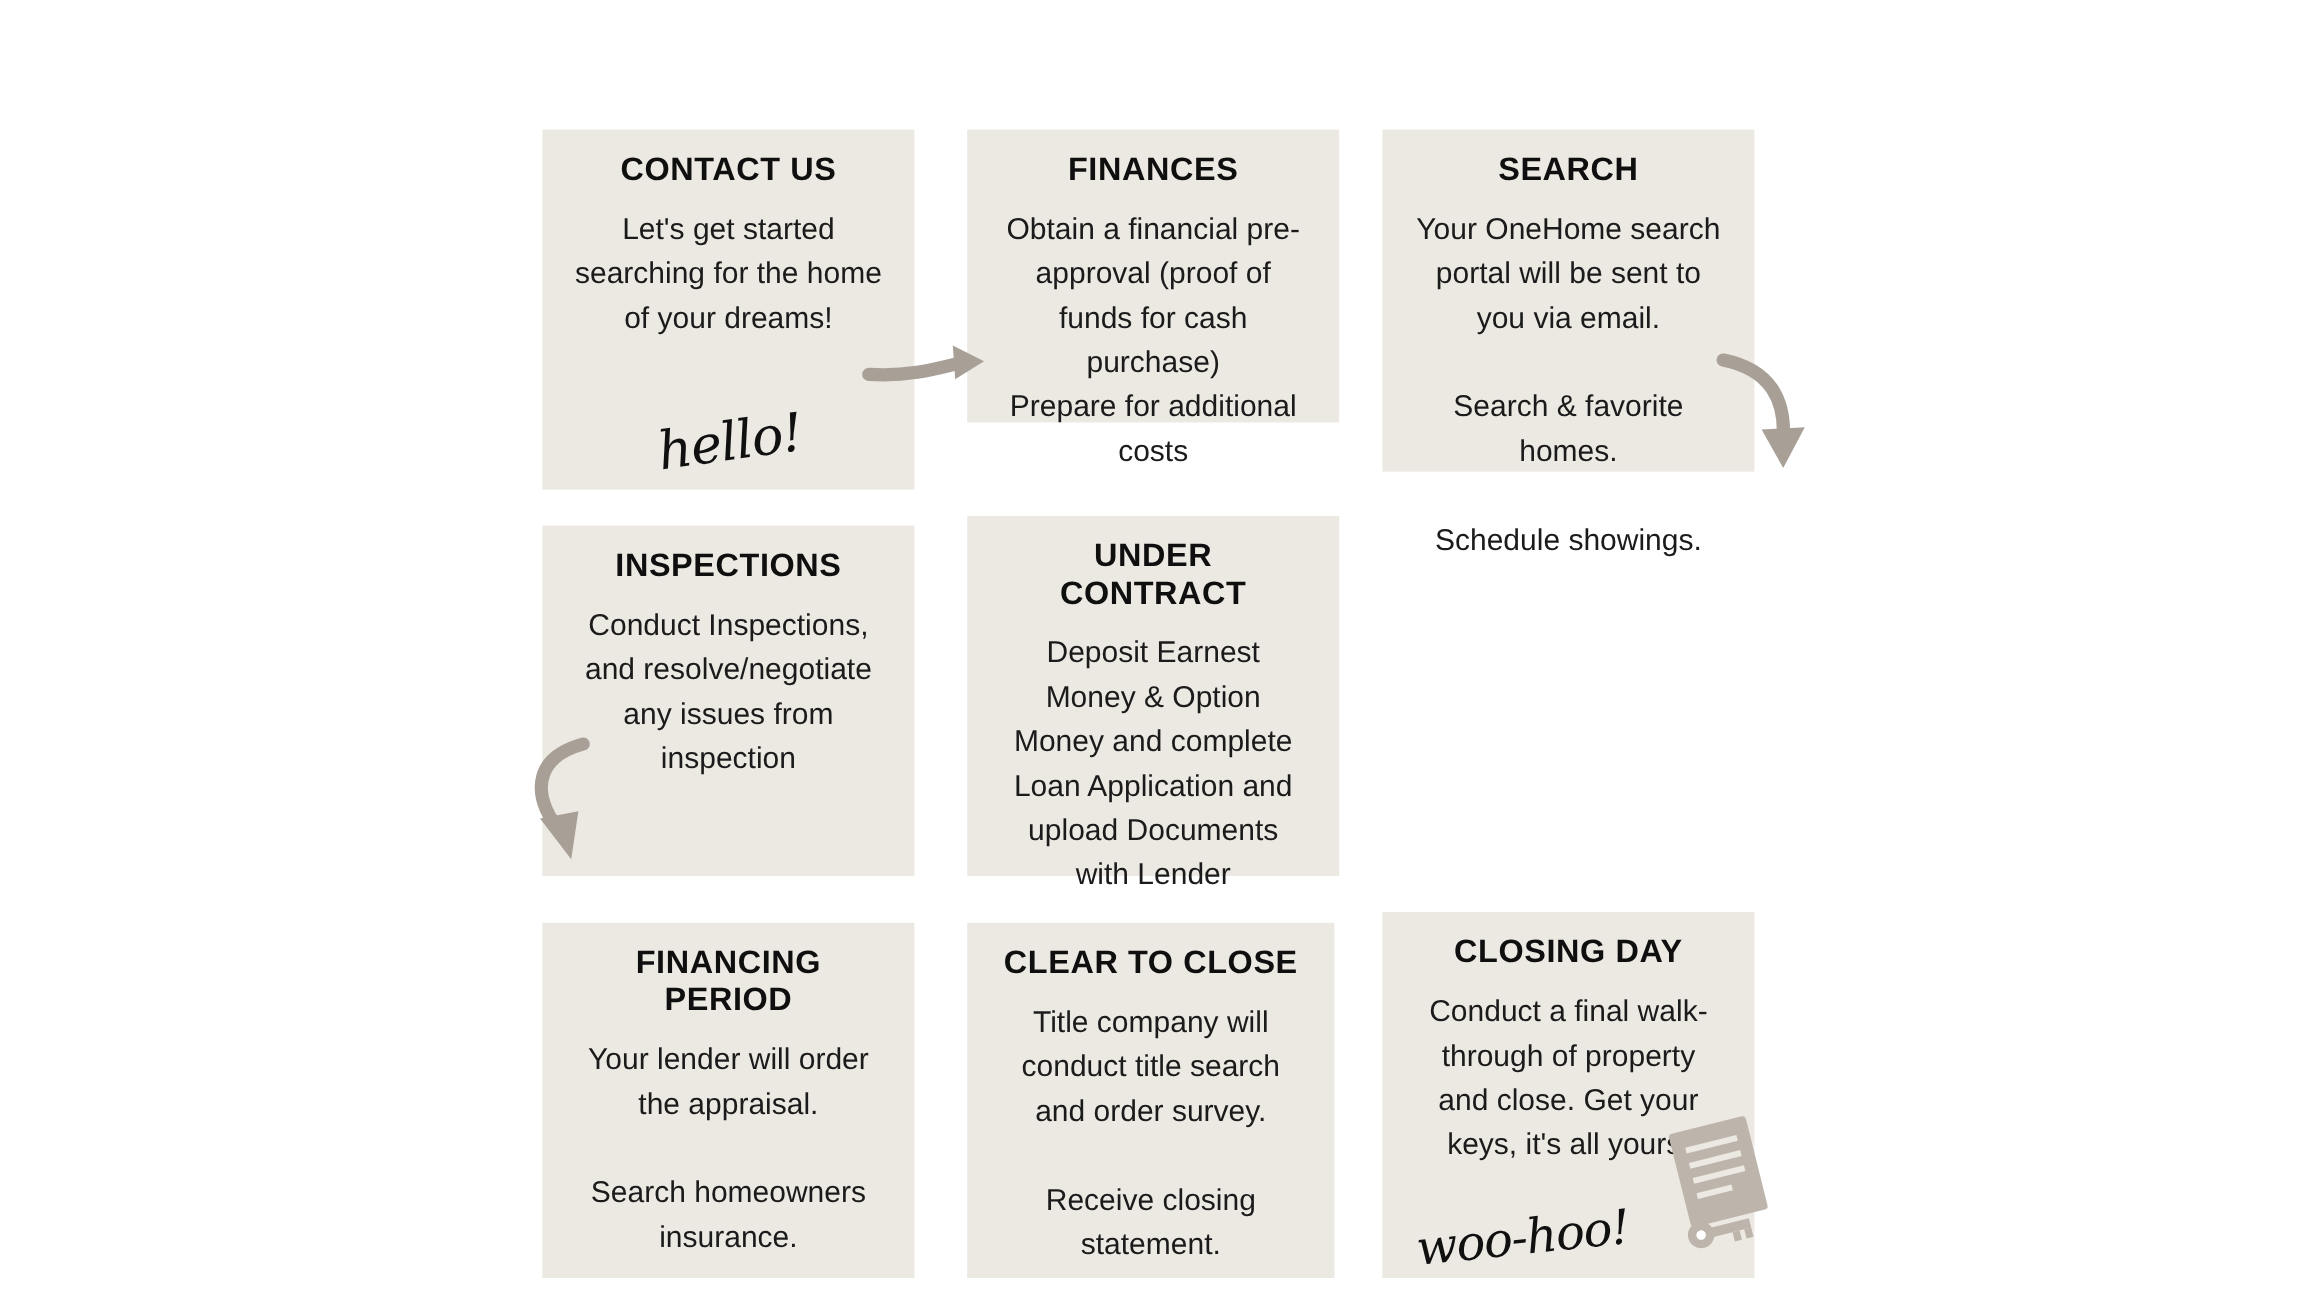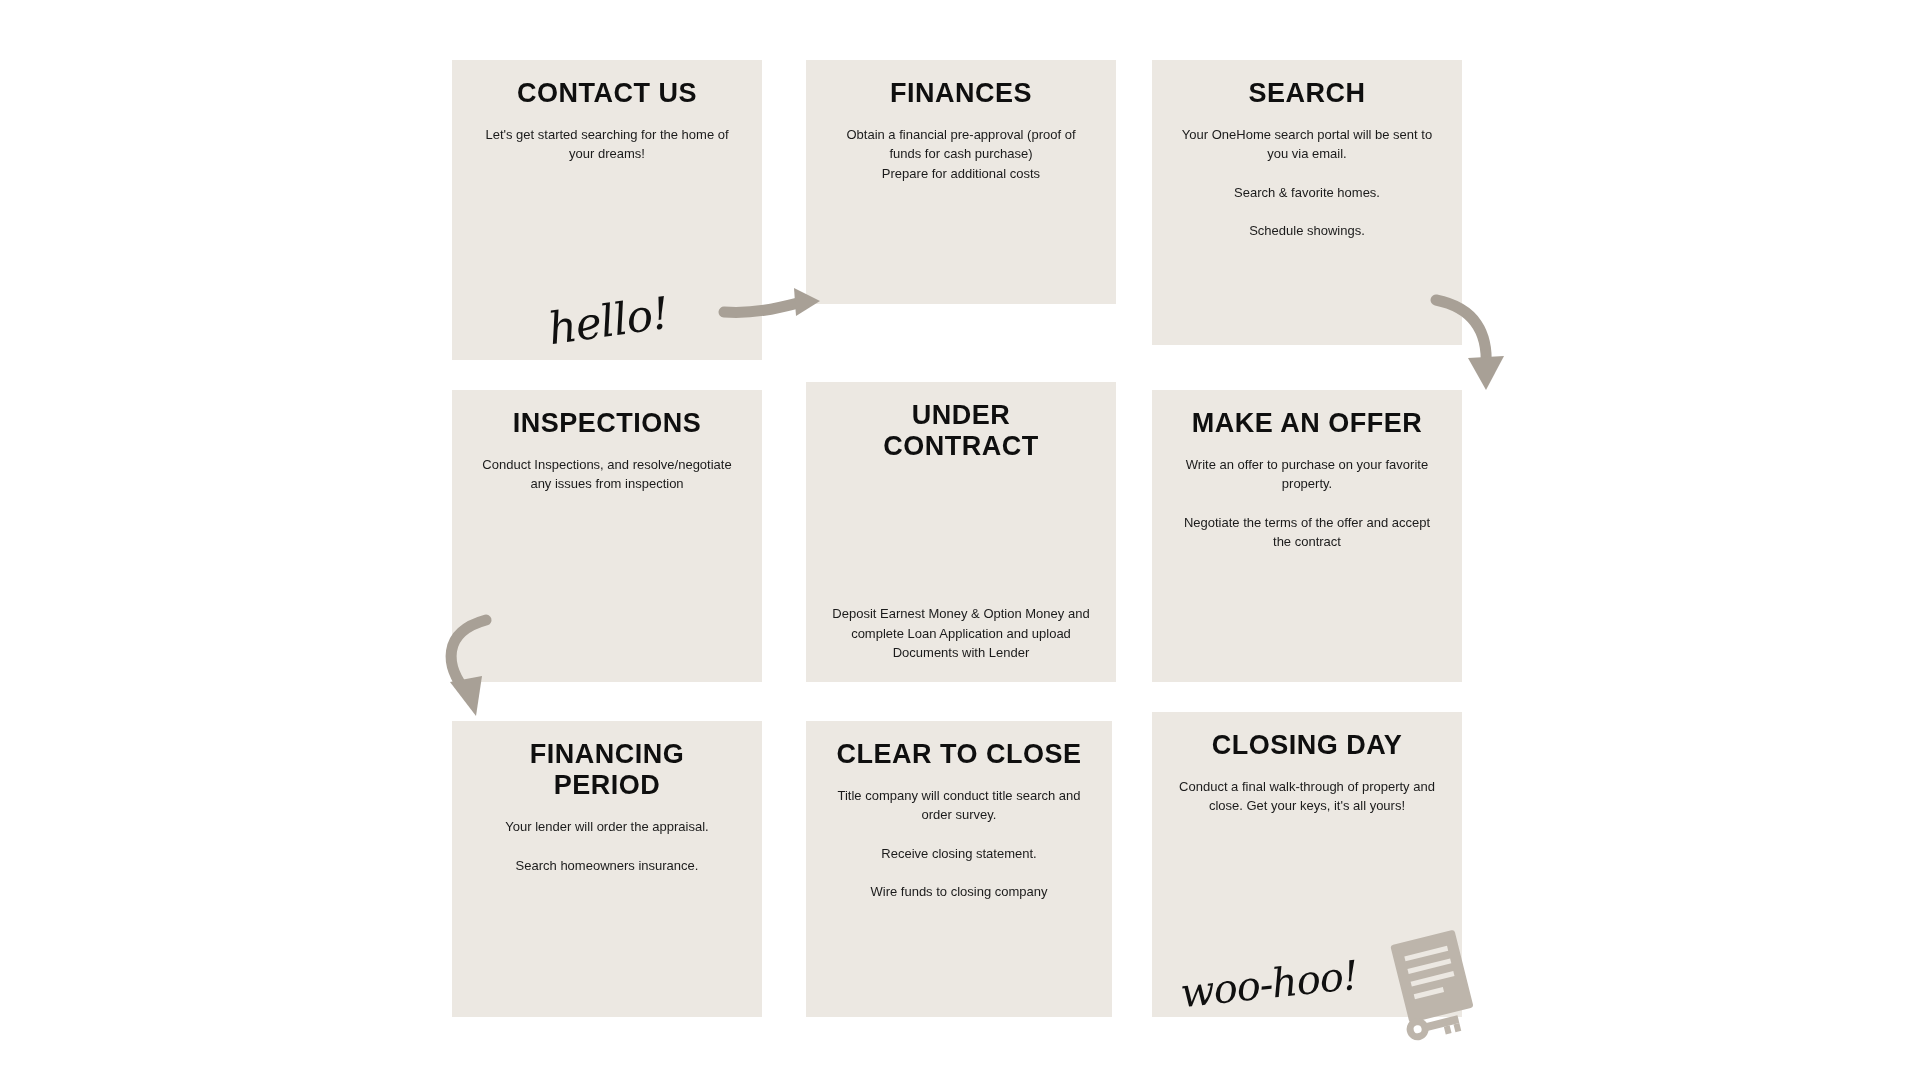--- a/index.html
+++ b/index.html
@@ -21,32 +21,33 @@
     background: #ffffff;
   }
   .card {
     position: absolute;
     background: #ece8e2;
     box-sizing: border-box;
     padding: 18px 26px 20px 26px;
     display: flex;
     flex-direction: column;
     align-items: center;
+    margin-top: 48px;
   }
   .card-title {
     font-size: 27px;
     font-weight: bold;
     letter-spacing: 0.5px;
     text-align: center;
     color: #0f0f0f;
     margin: 0 0 16px 0;
     line-height: 1.15;
   }
   .card-body {
-    font-size: 13px;
+    font-size: 25px;
     line-height: 1.48;
     text-align: center;
     color: #1b1b1b;
     white-space: pre-line;
     margin: 0;
   }
   .script {
     font-family: "DejaVu Serif", serif;
     font-style: italic;
     font-size: 44px;
@@ -104,26 +105,20 @@
 Search &amp; favorite homes.
 
 Schedule showings.</div>
   </div>
 
   <div class="card" style="left:806px; top:382px; width:310px; height:300px;justify-content:space-between;">
     <div class="card-title">UNDER CONTRACT</div>
     <div class="card-body">Deposit Earnest Money &amp; Option Money and complete Loan Application and upload Documents with Lender</div>
   </div>
 
-  <div class="card" style="left:1152px; top:390px; width:310px; height:292px;">
-    <div class="card-title">MAKE AN OFFER</div>
-    <div class="card-body">Write an offer to purchase on your favorite property.
-
-Negotiate the terms of the offer and accept the contract</div>
-  </div>
 
   <div class="card" style="left:452px; top:721px; width:310px; height:296px;">
     <div class="card-title">FINANCING PERIOD</div>
     <div class="card-body">Your lender will order the appraisal.
 
 Search homeowners insurance.</div>
   </div>
 
   <div class="card" style="left:806px; top:721px; width:306px; height:296px;">
     <div class="card-title">CLEAR TO CLOSE</div>

